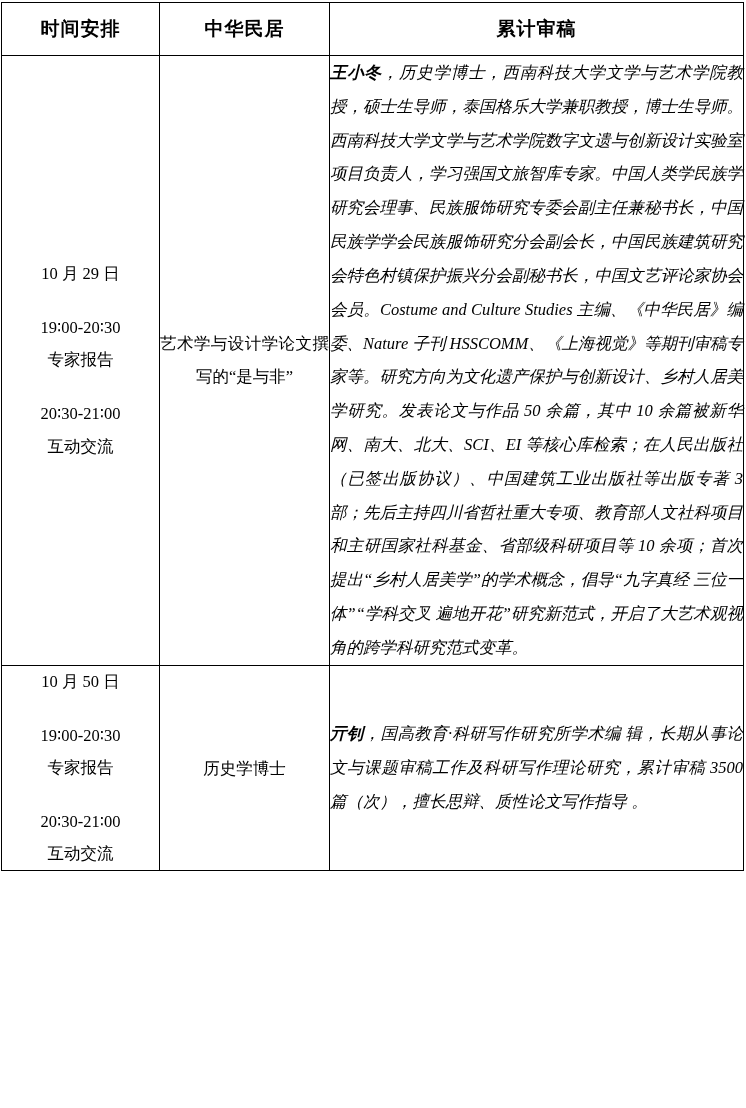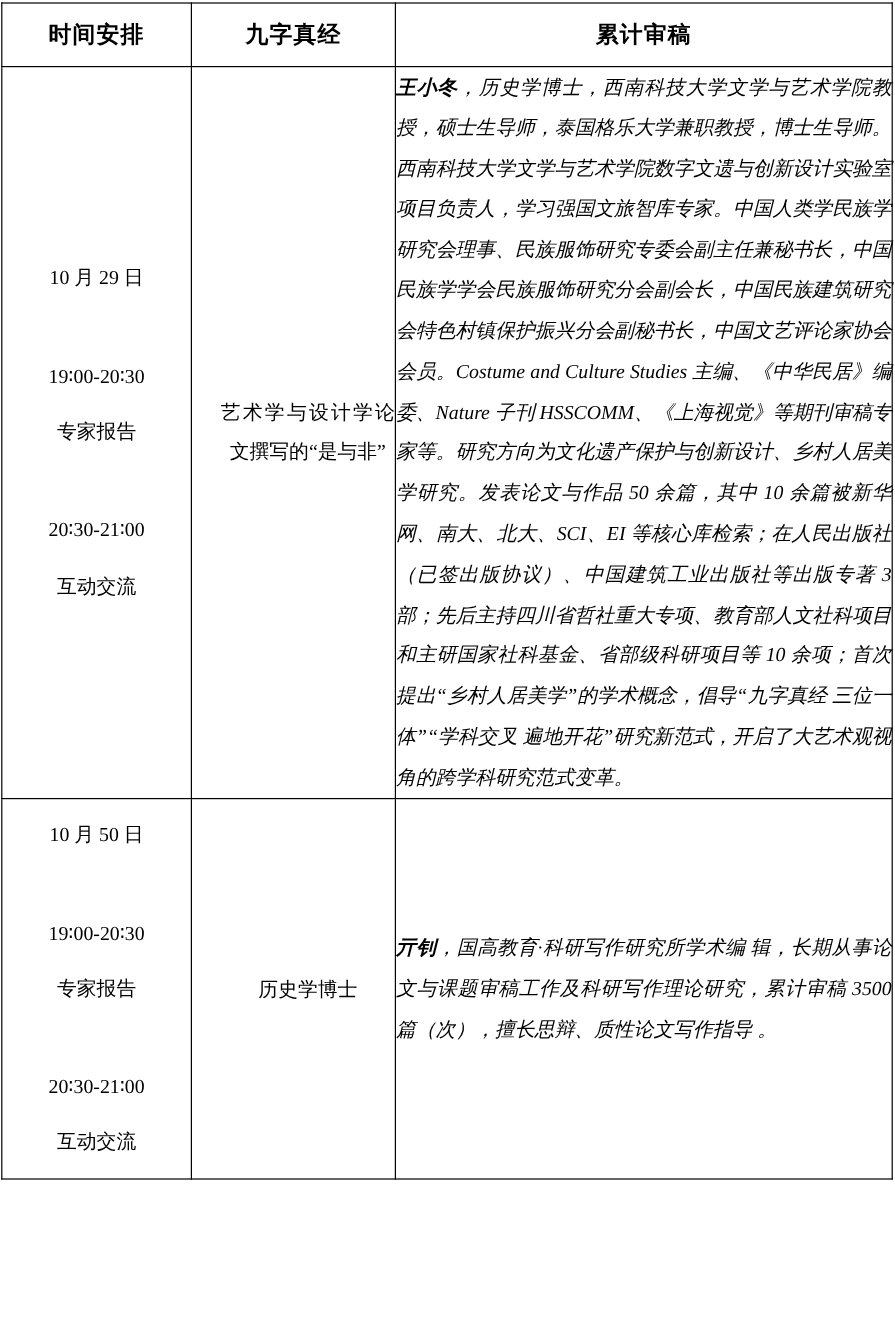--- a/index.html
+++ b/index.html
@@ -37,37 +37,36 @@
   .col-topic { width: 170px; }
   .col-speaker { width: 414px; }
 
   .time-cell {
     text-align: center;
     font-size: 16.5px;
     line-height: 1.95;
     padding: 10px 6px;
   }
   .time-block {
-    margin: 14px;
+    margin: 0;
     text-align: center;
   }
   .time-gap {
     height: 22px;
   }
   .topic-cell {
     text-align: center;
     font-size: 16.5px;
     line-height: 2.0;
     padding: 8px 14px;
   }
   .topic-cell .topic-text {
     display: block;
     text-align: justify;
     text-align-last: center;
-    margin-left: 24px;
   }
   .speaker-cell {
     font-size: 16.5px;
     line-height: 2.05;
     padding: 16px 16px 14px 16px;
     text-align: justify;
     text-justify: inter-ideograph;
     vertical-align: top;
     font-style: italic;
   }
@@ -84,21 +83,21 @@
 
 <table class="schedule-table">
   <colgroup>
     <col class="col-time">
     <col class="col-topic">
     <col class="col-speaker">
   </colgroup>
   <thead>
     <tr>
       <th>时间安排</th>
-      <th>九字真经</th>
+      <th>中华民居</th>
       <th>累计审稿</th>
     </tr>
   </thead>
   <tbody>
     <tr class="row-1">
       <td class="time-cell">
         <div class="time-block">10 月 29 日</div>
         <div class="time-gap"></div>
         <div class="time-block">19∶00-20∶30</div>
         <div class="time-block">专家报告</div>

